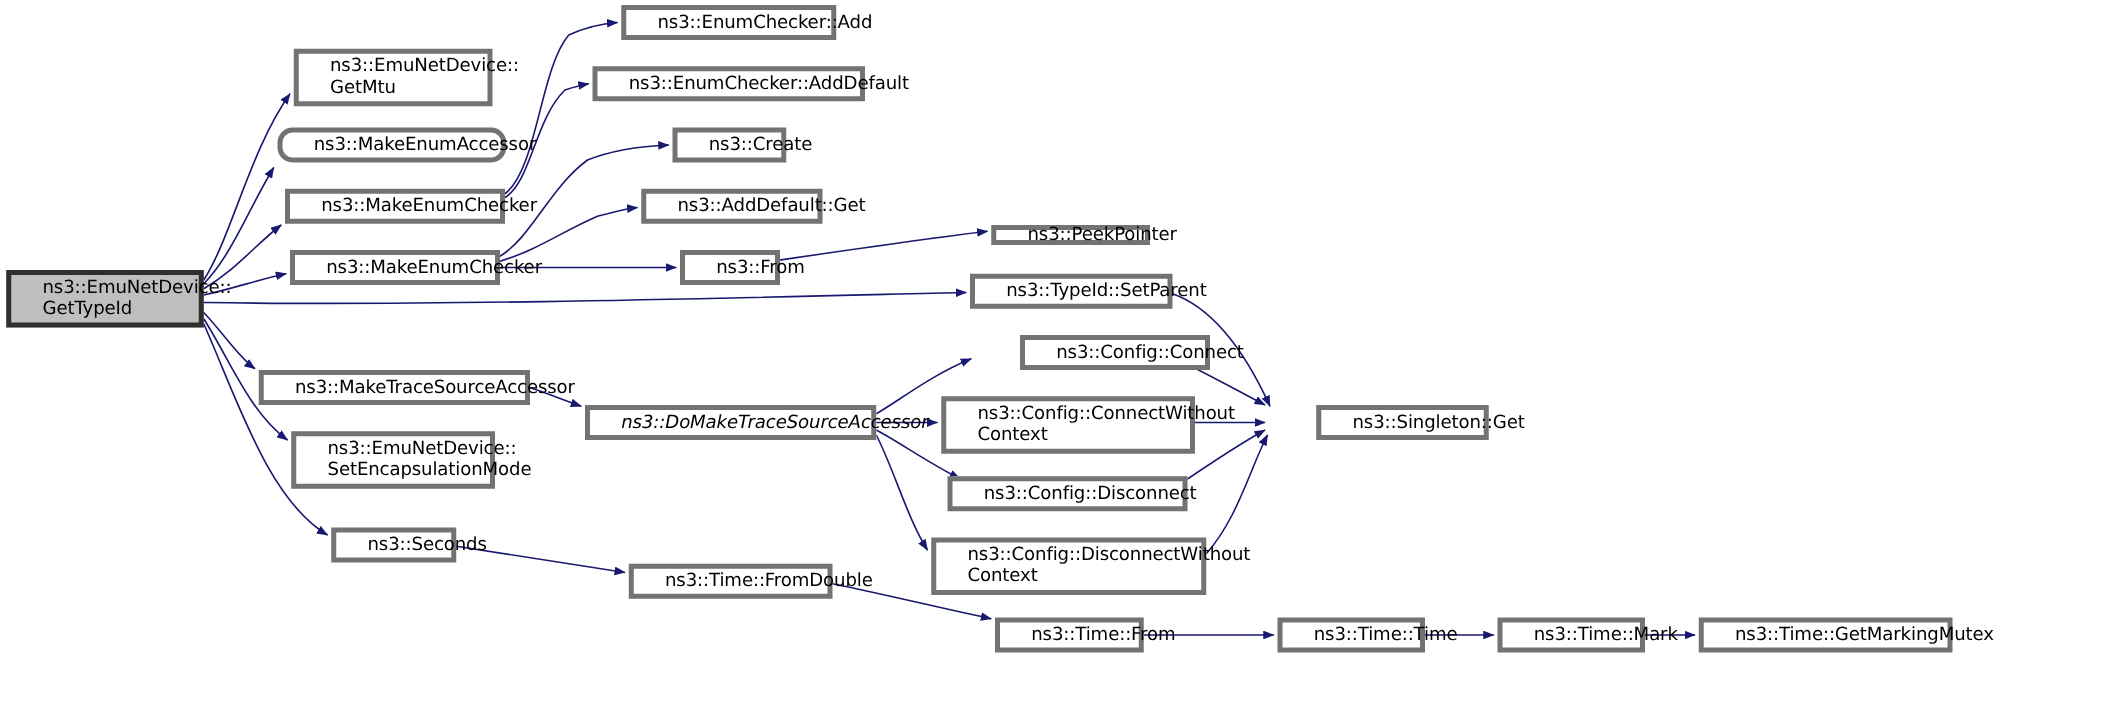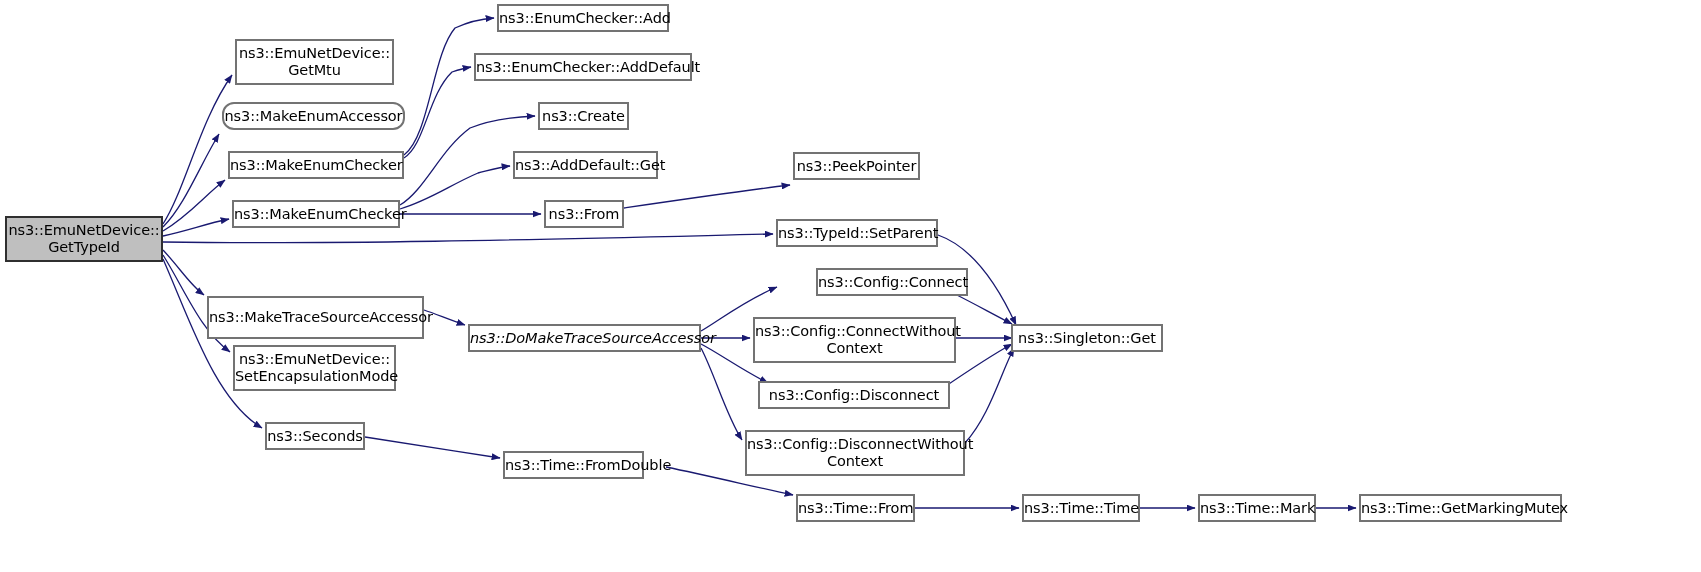--- a/index.html
+++ b/index.html
@@ -21,32 +21,32 @@
     position: absolute;
     left: 0;
     top: 0;
     width: 1701px;
     height: 572px;
     pointer-events: none;
   }
   .node {
     position: absolute;
     box-sizing: border-box;
-    border: 2px solid #737373;
+    border: 4px solid #737373;
     background: #ffffff;
     color: #000000;
     font-size: 14.5px;
     line-height: 17px;
     display: flex;
     align-items: center;
     justify-content: center;
-    text-align: center;
     white-space: pre-line;
     letter-spacing: -0.1px;
     z-index: 5;
+    padding-left: 25px;
   }
   .node.current {
     background: #bfbfbf;
     border-color: #2f2f2f;
   }
   .node-label {
     display: block;
     width: 100%;
     white-space: pre-line;
   }
@@ -96,39 +96,39 @@
   </svg>
 
   <div id="node-layer">
       <div class="node current" style="left: 5px; top: 216px; width: 158px; height: 46px;"><span class="node-label">ns3::EmuNetDevice::
 GetTypeId</span></div>
       <div class="node" style="left: 235px; top: 39px; width: 159px; height: 46px;"><span class="node-label">ns3::EmuNetDevice::
 GetMtu</span></div>
       <div class="node" style="left: 222px; top: 102px; width: 183px; height: 28px; border-radius: 12px;"><span class="node-label">ns3::MakeEnumAccessor</span></div>
       <div class="node" style="left: 228px; top: 151px; width: 176px; height: 28px;"><span class="node-label">ns3::MakeEnumChecker</span></div>
       <div class="node" style="left: 232px; top: 200px; width: 168px; height: 28px;"><span class="node-label">ns3::MakeEnumChecker</span></div>
-      <div class="node" style="left: 207px; top: 296px; width: 217px; height: 43px;"><span class="node-label">ns3::MakeTraceSourceAccessor</span></div>
+      <div class="node" style="left: 207px; top: 296px; width: 217px; height: 28px;"><span class="node-label">ns3::MakeTraceSourceAccessor</span></div>
       <div class="node" style="left: 233px; top: 345px; width: 163px; height: 46px;"><span class="node-label">ns3::EmuNetDevice::
 SetEncapsulationMode</span></div>
       <div class="node" style="left: 265px; top: 422px; width: 100px; height: 28px;"><span class="node-label">ns3::Seconds</span></div>
       <div class="node" style="left: 497px; top: 4px; width: 172px; height: 28px;"><span class="node-label">ns3::EnumChecker::Add</span></div>
       <div class="node" style="left: 474px; top: 53px; width: 218px; height: 28px;"><span class="node-label">ns3::EnumChecker::AddDefault</span></div>
       <div class="node" style="left: 538px; top: 102px; width: 91px; height: 28px;"><span class="node-label">ns3::Create</span></div>
       <div class="node" style="left: 513px; top: 151px; width: 145px; height: 28px;"><span class="node-label">ns3::AddDefault::Get</span></div>
       <div class="node" style="left: 544px; top: 200px; width: 80px; height: 28px;"><span class="node-label">ns3::From</span></div>
       <div class="node" style="left: 468px; top: 324px; width: 233px; height: 28px; font-style: italic;"><span class="node-label">ns3::DoMakeTraceSourceAccessor</span></div>
-      <div class="node" style="left: 503px; top: 451px; width: 141px; height: 28px;"><span class="node-label">ns3::Time::FromDouble</span></div>
-      <div class="node" style="left: 793px; top: 152px; width: 127px; height: 28px;"><span class="node-label">ns3::PeekPointer</span></div>
+      <div class="node" style="left: 503px; top: 451px; width: 163px; height: 28px;"><span class="node-label">ns3::Time::FromDouble</span></div>
+      <div class="node" style="left: 793px; top: 180px; width: 127px; height: 16px;"><span class="node-label">ns3::PeekPointer</span></div>
       <div class="node" style="left: 776px; top: 219px; width: 162px; height: 28px;"><span class="node-label">ns3::TypeId::SetParent</span></div>
       <div class="node" style="left: 816px; top: 268px; width: 152px; height: 28px;"><span class="node-label">ns3::Config::Connect</span></div>
       <div class="node" style="left: 753px; top: 317px; width: 203px; height: 46px;"><span class="node-label">ns3::Config::ConnectWithout
 Context</span></div>
       <div class="node" style="left: 758px; top: 381px; width: 192px; height: 28px;"><span class="node-label">ns3::Config::Disconnect</span></div>
       <div class="node" style="left: 745px; top: 430px; width: 220px; height: 46px;"><span class="node-label">ns3::Config::DisconnectWithout
 Context</span></div>
       <div class="node" style="left: 796px; top: 494px; width: 119px; height: 28px;"><span class="node-label">ns3::Time::From</span></div>
-      <div class="node" style="left: 1011px; top: 324px; width: 152px; height: 28px;"><span class="node-label">ns3::Singleton::Get</span></div>
+      <div class="node" style="left: 1053px; top: 324px; width: 138px; height: 28px;"><span class="node-label">ns3::Singleton::Get</span></div>
       <div class="node" style="left: 1022px; top: 494px; width: 118px; height: 28px;"><span class="node-label">ns3::Time::Time</span></div>
       <div class="node" style="left: 1198px; top: 494px; width: 118px; height: 28px;"><span class="node-label">ns3::Time::Mark</span></div>
       <div class="node" style="left: 1359px; top: 494px; width: 203px; height: 28px;"><span class="node-label">ns3::Time::GetMarkingMutex</span></div>
     </div>
 
 </div>
 
 </body></html>

